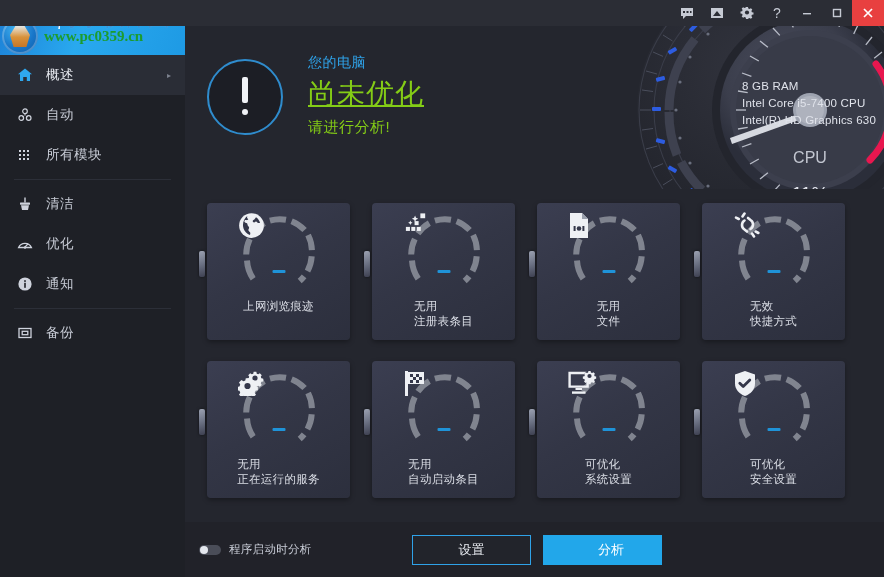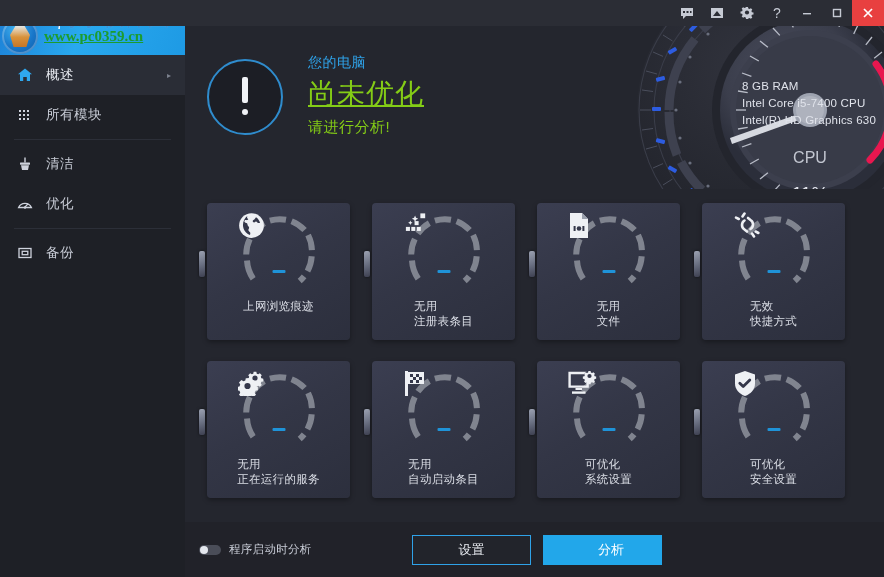--- a/index.html
+++ b/index.html
@@ -43,21 +43,21 @@
   }
   .wm-cn {
     position: absolute; left: 55px; top: 2px;
     font-size: 23px; color: rgba(40,120,200,.55);
     font-family: "DejaVu Sans", sans-serif; white-space: nowrap;
     text-shadow: 0 0 1px rgba(255,255,255,.25);
   }
   .wm-url {
     position: absolute; left: 44px; top: 28px;
     font-size: 15px; color: #1c9c2e; font-family: "Liberation Serif", serif;
-    font-weight: bold; white-space: nowrap; z-index: 42; text-decoration: underline;
+    font-weight: bold; white-space: nowrap; z-index: 42;
   }
   .tb-icons { position: absolute; right: 0; top: 0; height: 26px; display: flex; align-items: center; }
   .tb-btn {
     width: 30px; height: 26px; display: flex; align-items: center; justify-content: center;
     color: #c6cad4; cursor: pointer;
   }
   .tb-btn.close { width: 32px; background: #e84040; color: #fff; }
   .tb-btn svg { display: block; }
 
   
@@ -234,20 +234,31 @@
       <div class="side-item active">
         <span class="side-ico">
           <svg width="16" height="16" viewBox="0 0 16 16">
               <path fill="currentColor" d="M8 1.5L1 7.3h2V14h3.2v-4h3.6v4H13V7.3h2z"></path>
             </svg>
         </span>
         <span class="side-lbl">概述</span>
         <span class="side-chev">▸</span>
       </div>
 
+      <div class="side-item">
+        <span class="side-ico">
+          <svg width="16" height="16" viewBox="0 0 16 16" fill="none" stroke="currentColor" stroke-width="1.2">
+              <circle cx="4.3" cy="11" r="2.3"></circle>
+              <circle cx="11.7" cy="11" r="2.3"></circle>
+              <circle cx="8" cy="4.2" r="2.3"></circle>
+              <path d="M8 6.5v2M6.4 10l-.9-.8M9.6 10l.9-.8"></path>
+            </svg>
+        </span>
+        <span class="side-lbl">自动</span>
+      </div>
 
       <div class="side-item">
         <span class="side-ico">
           <svg width="16" height="16" viewBox="0 0 16 16" fill="currentColor">
               <rect x="2" y="3" width="2" height="2"></rect>
               <rect x="6" y="3" width="2" height="2"></rect>
               <rect x="10" y="3" width="2" height="2"></rect>
               <rect x="2" y="7" width="2" height="2"></rect>
               <rect x="6" y="7" width="2" height="2"></rect>
               <rect x="10" y="7" width="2" height="2"></rect>
@@ -276,20 +287,30 @@
         <span class="side-ico">
           <svg width="16" height="16" viewBox="0 0 16 16">
               <path d="M1.6 11.5a7 7 0 0 1 12.8 0z" fill="none" stroke="currentColor" stroke-width="1.3"></path>
               <circle cx="8" cy="11.5" r="1.2" fill="currentColor"></circle>
               <path d="M8 11l3.2-3.4" stroke="currentColor" stroke-width="1.2" fill="none"></path>
             </svg>
         </span>
         <span class="side-lbl">优化</span>
       </div>
 
+      <div class="side-item">
+        <span class="side-ico">
+          <svg width="16" height="16" viewBox="0 0 16 16">
+              <circle cx="8" cy="8" r="6.6" fill="currentColor"></circle>
+              <rect x="7.2" y="6.8" width="1.6" height="5" fill="#1e2026"></rect>
+              <rect x="7.2" y="4.2" width="1.6" height="1.7" fill="#1e2026"></rect>
+            </svg>
+        </span>
+        <span class="side-lbl">通知</span>
+      </div>
 
       <div class="side-sep"></div>
 
       <div class="side-item">
         <span class="side-ico">
           <svg width="16" height="16" viewBox="0 0 16 16" fill="none" stroke="currentColor" stroke-width="1.3">
               <rect x="2" y="3.5" width="12" height="9"></rect>
               <rect x="5.2" y="6.3" width="5.6" height="3.4"></rect>
             </svg>
         </span>

